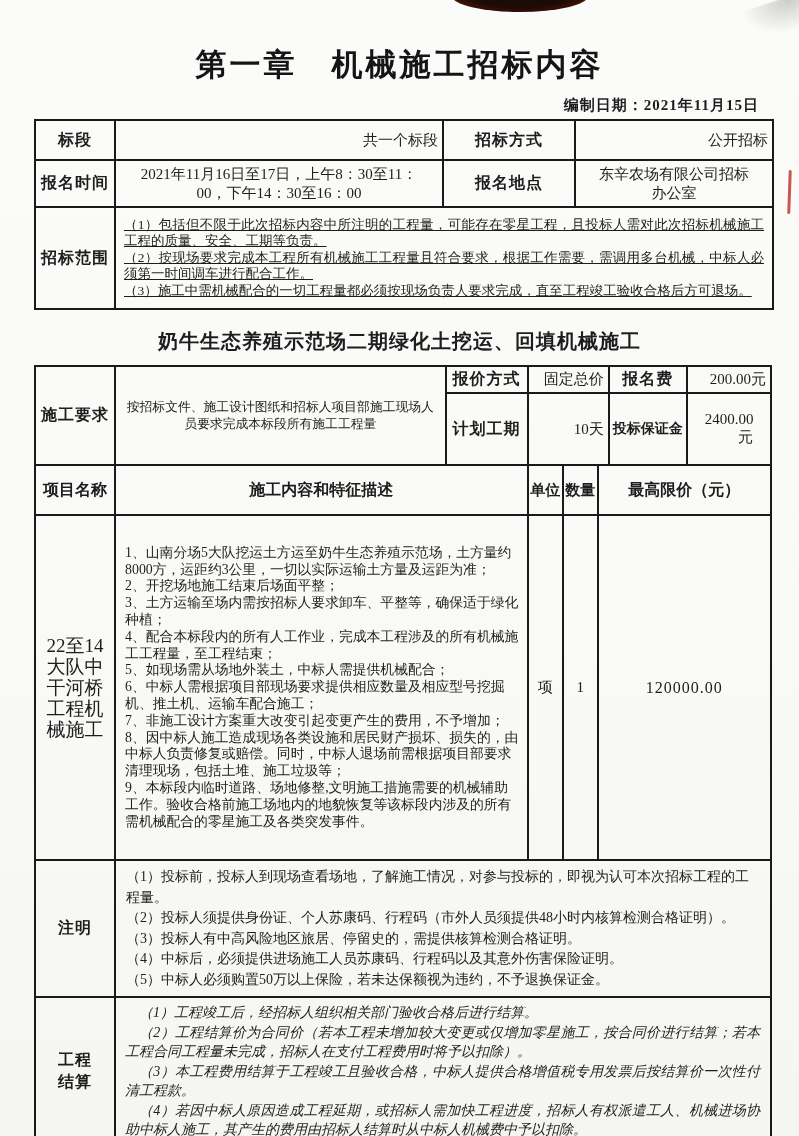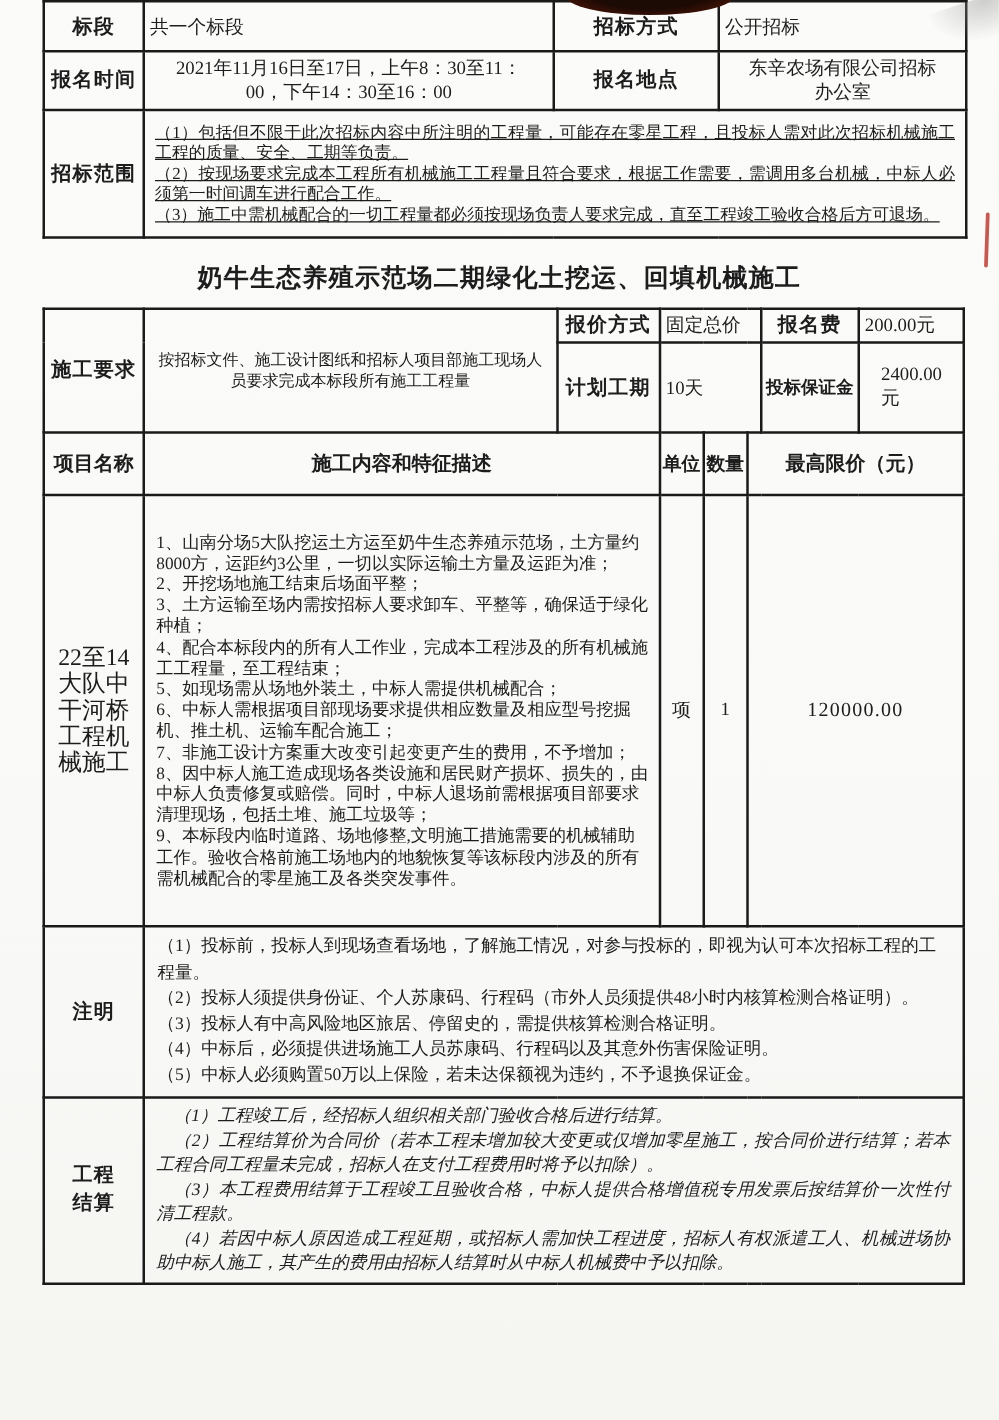--- a/index.html
+++ b/index.html
@@ -50,21 +50,21 @@
   table { border-collapse:collapse; table-layout:fixed; margin-left:34px; width:738px; }
   td {
     border:2px solid #1a1a1a;
     vertical-align:middle;
     padding:2px 4px;
     overflow:hidden;
   }
   table { border:1px solid #1a1a1a; }
 
   .lbl { font-weight:700; text-align:center; font-size:16px; letter-spacing:1px; }
-  .val-c { text-align:left; font-size:15px; }
+  .val-c { text-align:right; font-size:15px; }
 
   
   .t1 .project-name { text-align:center; font-size:20px; font-weight:700; letter-spacing:1px; }
   .t1 .r1 { height:47px; }
   .t1 .r2 { height:40px;padding-left:36px; }
   .t1 .r3 { height:47px; }
   .t1 .r4 { height:88px; }
   .t1 .time-val { font-size:15px; text-align:center; line-height:19px; padding:0 10px; }
   .t1 .place-val div { width:10.6em; margin:0 auto; text-align:center; font-size:15px; line-height:19px;font-family:Liberation Serif, serif; }
   .scope-cell { padding:9px 8px;text-decoration:underline; }
@@ -100,20 +100,22 @@
 </style>
 </head>
 <body>
 
 <div class="page">
 
   <div class="blob"></div>
   <div class="smudge"></div>
   <div class="red-mark"></div>
 
+  <div class="doc-title">第一章　机械施工招标内容</div>
+  <div class="date-line">编制日期：2021年11月15日</div>
 
   <table class="t1">
     <colgroup>
         <col style="width:80px">
         <col style="width:328px">
         <col style="width:132px">
         <col style="width:198px">
       </colgroup>
     <tbody>
     <tr class="r2">

